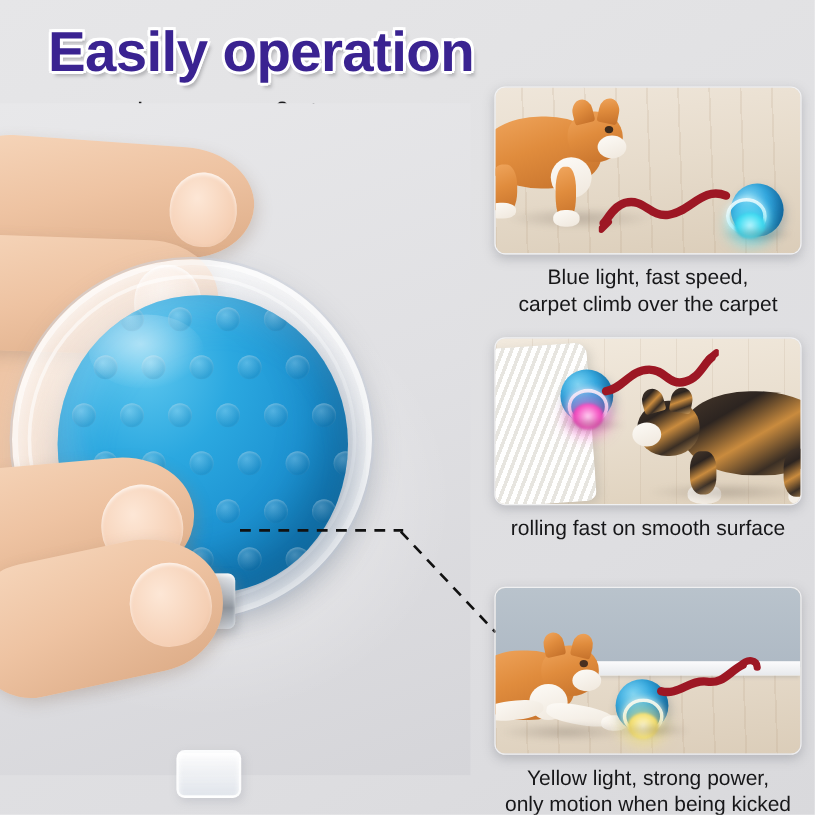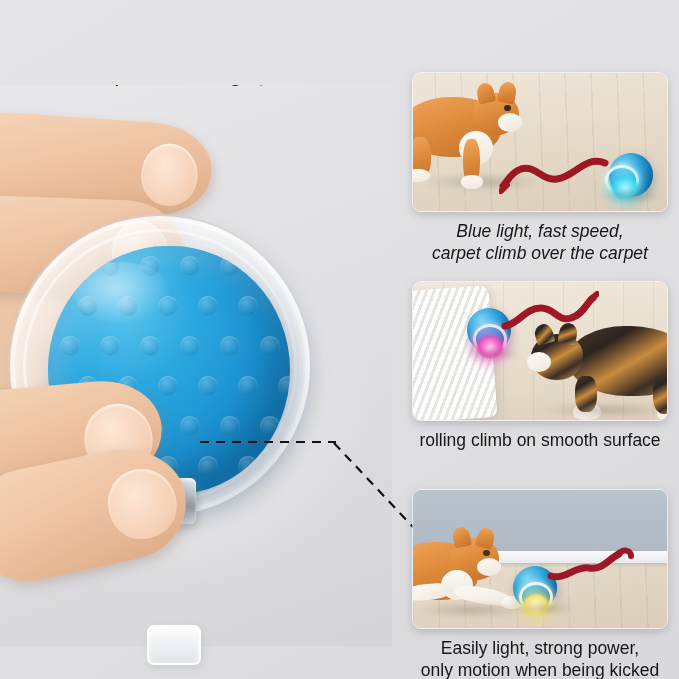--- a/index.html
+++ b/index.html
@@ -124,21 +124,21 @@
     background:linear-gradient(180deg,#e9edf2 0%,#b8c0c9 38%,#8e98a3 62%,#cfd6de 100%);
     border-radius:6px;
     box-shadow:inset 0 2px 3px rgba(255,255,255,0.75), 2px 4px 9px rgba(120,128,138,0.38);
   }
 
   
   #callout-lines { position:absolute; left:0; top:0; width:679px; height:679px; pointer-events:none; }
 
   
   .panel-block { position:absolute; left:412px; width:256px; }
-  #panel-block-1 { top:72px;font-style:italic; }
+  #panel-block-1 { top:72px; }
   #panel-block-2 { top:281px; }
   #panel-block-3 { top:489px; }
 
   .photo {
     position:relative; width:256px; height:140px;
     border-radius:9px; overflow:hidden;
     box-shadow:0 3px 9px rgba(120,124,132,0.38);
     border:1px solid rgba(255,255,255,0.55);
   }
   .caption {
@@ -205,20 +205,21 @@
   .shadow-soft {
     position:absolute; border-radius:50%;
     background:radial-gradient(ellipse, rgba(120,108,96,0.34), rgba(120,108,96,0) 72%);
     filter:blur(2px);
   }
 </style>
 </head>
 <body>
 
 <div id="header">
+  <div id="page-title">Easily operation</div>
   <div id="subtitle">Long press 2s to power on</div>
 </div>
 
 <div id="product-photo">
   <div class="backdrop"></div>
 
   <div class="palm"></div>
 
   <div class="finger f-index">
     <div class="nail"></div>
@@ -351,21 +352,21 @@
       <div class="cat-part fur-calico" style="left:34px; top:3px; width:18px; height:21px; border-radius:50% 50% 14% 14%; transform:rotate(10deg);"></div>
       <div class="cat-part fur-white" style="left:2px; top:32px; width:24px; height:20px; border-radius:50%;"></div>
       <div class="cat-part fur-white" style="left:48px; top:84px; width:28px; height:16px; border-radius:44%;"></div>
       <div class="cat-part fur-calico" style="left:50px; top:56px; width:22px; height:36px; border-radius:40%;"></div>
       <div class="cat-part fur-white" style="left:132px; top:86px; width:26px; height:15px; border-radius:44%;"></div>
       <div class="cat-part fur-calico" style="left:128px; top:54px; width:26px; height:40px; border-radius:40%;"></div>
     </div>
     <div class="shadow-soft" style="left:128px; top:120px; width:130px; height:16px;"></div>
   </div>
   <div class="caption">
-    <div>rolling climb on smooth surface</div>
+    <div>rolling fast on smooth surface</div>
   </div>
 </div>
 
 <div class="panel-block" id="panel-block-3">
   <div class="photo">
     <div class="floor-wood"></div>
     <div class="wall"></div>
     <div class="baseboard"></div>
 
     <div class="cat" style="left:-16px; top:36px; width:130px; height:96px;">
@@ -387,16 +388,16 @@
       <div class="toy-ring" style="left:8px; top:16px;"></div>
       <div class="toy-glow glow-yellow" style="left:12px; top:28px;"></div>
     </div>
     <svg class="toy-tail" style="left:134px; top:56px; width:90px; height:44px;" viewBox="0 0 90 44">
       <path d="M4 30 C 18 34, 28 20, 42 22 C 56 24, 60 14, 72 8" stroke="#9d1724" stroke-width="7" fill="none" stroke-linecap="round"></path>
       <path d="M70 9 C 76 2, 84 4, 84 10" stroke="#9d1724" stroke-width="6" fill="none" stroke-linecap="round"></path>
     </svg>
     <div class="shadow-soft" style="left:100px; top:112px; width:62px; height:13px;"></div>
   </div>
   <div class="caption">
-    <div>Easily light, strong power,</div>
+    <div>Yellow light, strong power,</div>
     <div>only motion when being kicked</div>
   </div>
 </div>
 
 </body></html>

